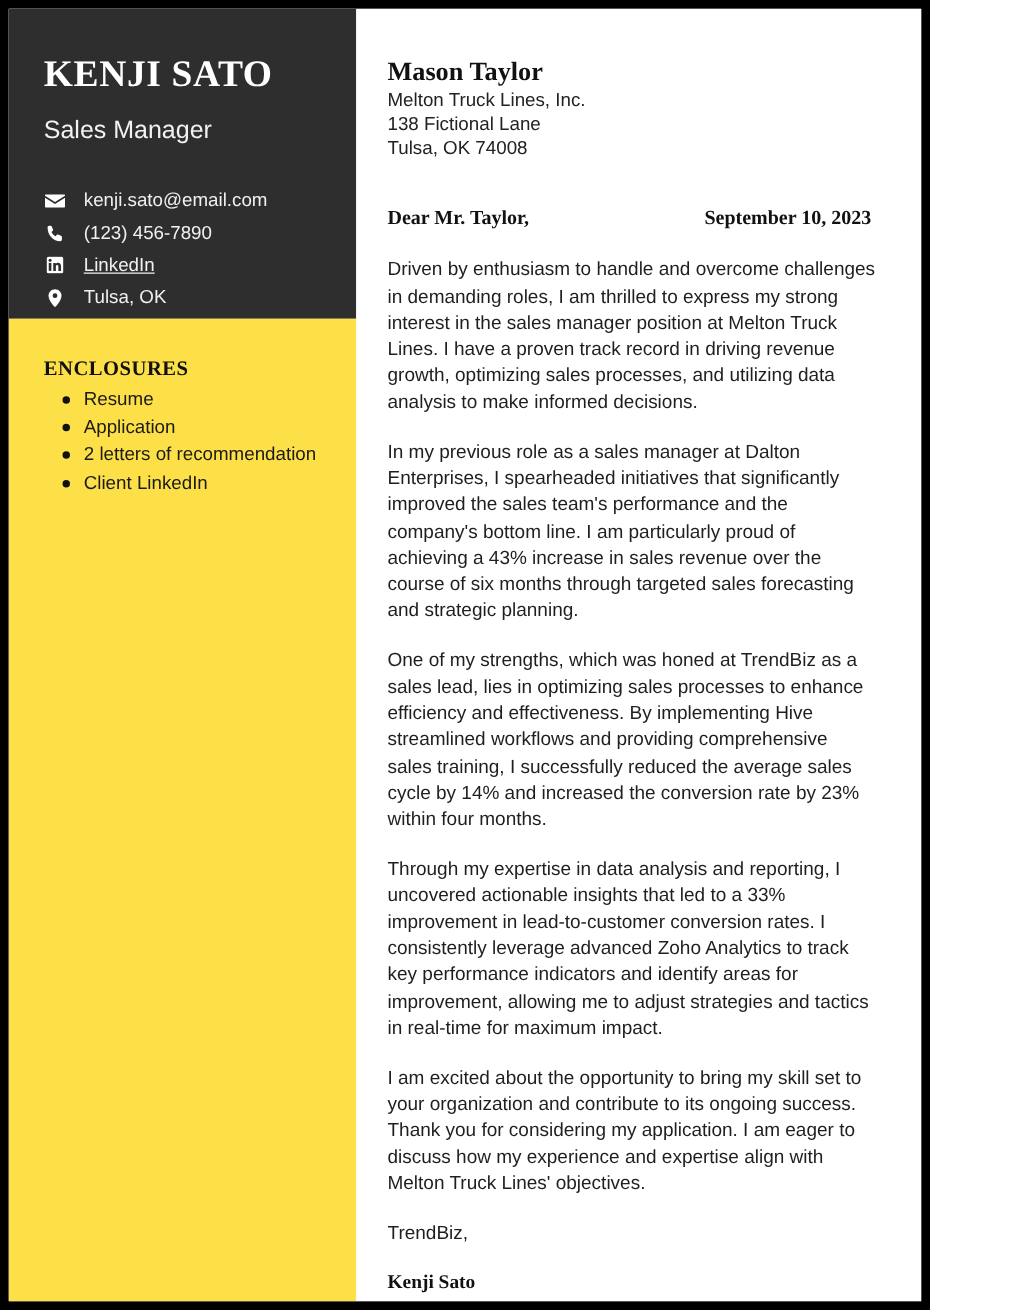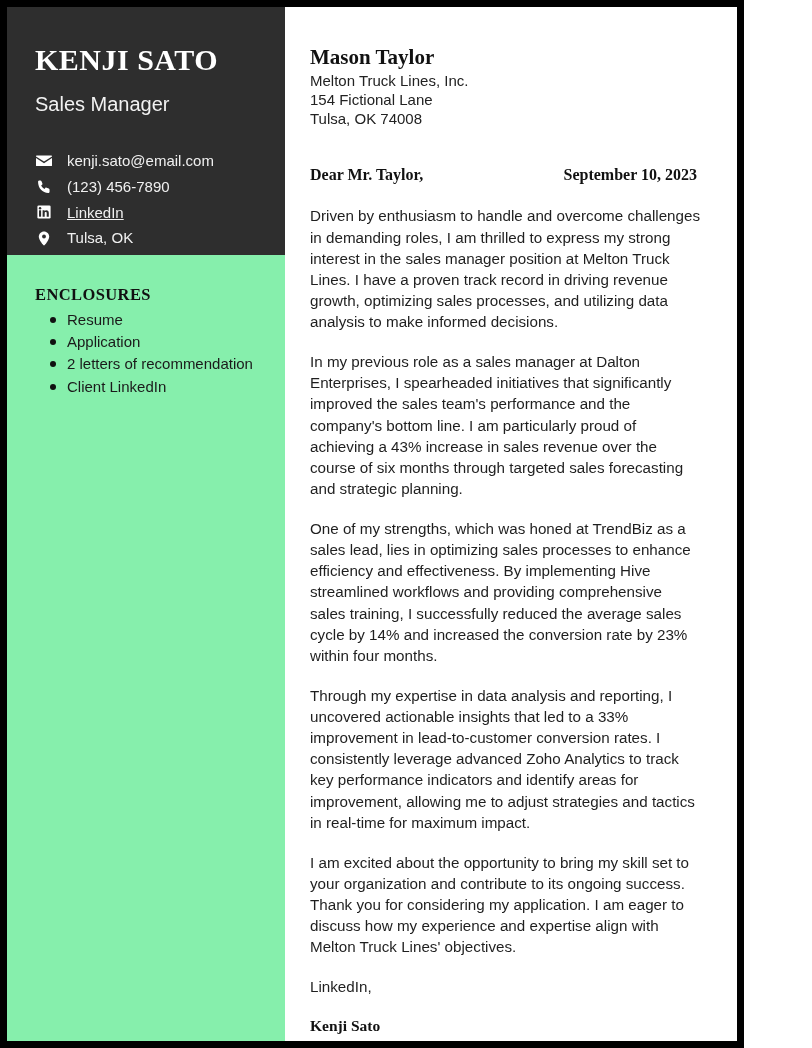--- a/index.html
+++ b/index.html
@@ -87,21 +87,21 @@
   }
   .contact-icon svg { display: block; }
   .contact-text { white-space: nowrap; }
   .contact-text.link {
     text-decoration: underline;
   }
 
   
   .sidebar-body {
     flex: 1 1 auto;
-    background: #86efac;
+    background: #fde047;
     padding: 30px 20px 0 28px;
     box-sizing: border-box;
   }
   .enclosures-title {
     font-family: "Liberation Serif", serif;
     font-weight: bold;
     font-size: 16.5px;
     letter-spacing: 0.4px;
     color: #111111;
     margin: 0 0 5px 0;
@@ -254,34 +254,34 @@
         </ul>
       </div>
 
     </aside>
 
     <main class="letter">
 
       <div class="recipient">
         <div class="recipient-name">Mason Taylor</div>
         <div class="recipient-line">Melton Truck Lines, Inc.</div>
-        <div class="recipient-line">154 Fictional Lane</div>
+        <div class="recipient-line">138 Fictional Lane</div>
         <div class="recipient-line">Tulsa, OK 74008</div>
       </div>
 
       <div class="salutation-row">
         <div class="salutation">Dear Mr. Taylor,</div>
         <div class="letter-date">September 10, 2023</div>
       </div>
 
       <p class="body-paragraph">Driven by enthusiasm to handle and overcome challenges in demanding roles, I am thrilled to express my strong interest in the sales manager position at Melton Truck Lines. I have a proven track record in driving revenue growth, optimizing sales processes, and utilizing data analysis to make informed decisions.</p>
       <p class="body-paragraph">In my previous role as a sales manager at Dalton Enterprises, I spearheaded initiatives that significantly improved the sales team's performance and the company's bottom line. I am particularly proud of achieving a 43% increase in sales revenue over the course of six months through targeted sales forecasting and strategic planning.</p>
       <p class="body-paragraph">One of my strengths, which was honed at TrendBiz as a sales lead, lies in optimizing sales processes to enhance efficiency and effectiveness. By implementing Hive streamlined workflows and providing comprehensive sales training, I successfully reduced the average sales cycle by 14% and increased the conversion rate by 23% within four months.</p>
       <p class="body-paragraph">Through my expertise in data analysis and reporting, I uncovered actionable insights that led to a 33% improvement in lead-to-customer conversion rates. I consistently leverage advanced Zoho Analytics to track key performance indicators and identify areas for improvement, allowing me to adjust strategies and tactics in real-time for maximum impact.</p>
       <p class="body-paragraph">I am excited about the opportunity to bring my skill set to your organization and contribute to its ongoing success. Thank you for considering my application. I am eager to discuss how my experience and expertise align with Melton Truck Lines' objectives.</p>
 
-      <p class="sign-off">LinkedIn,</p>
+      <p class="sign-off">TrendBiz,</p>
       <p class="signature-name">Kenji Sato</p>
 
     </main>
 
   </div>
 </div>
 
 </body></html>

